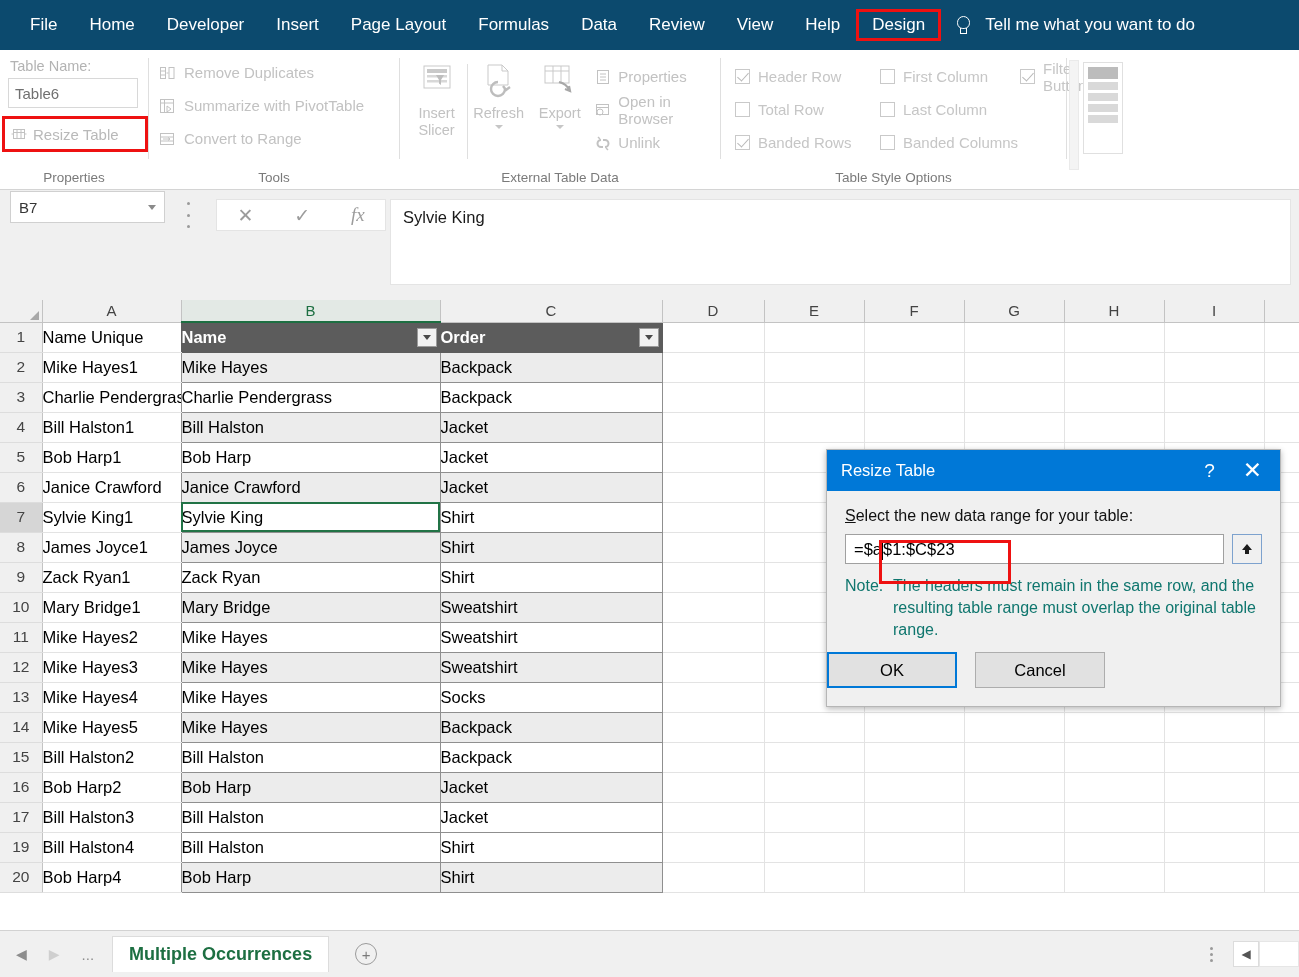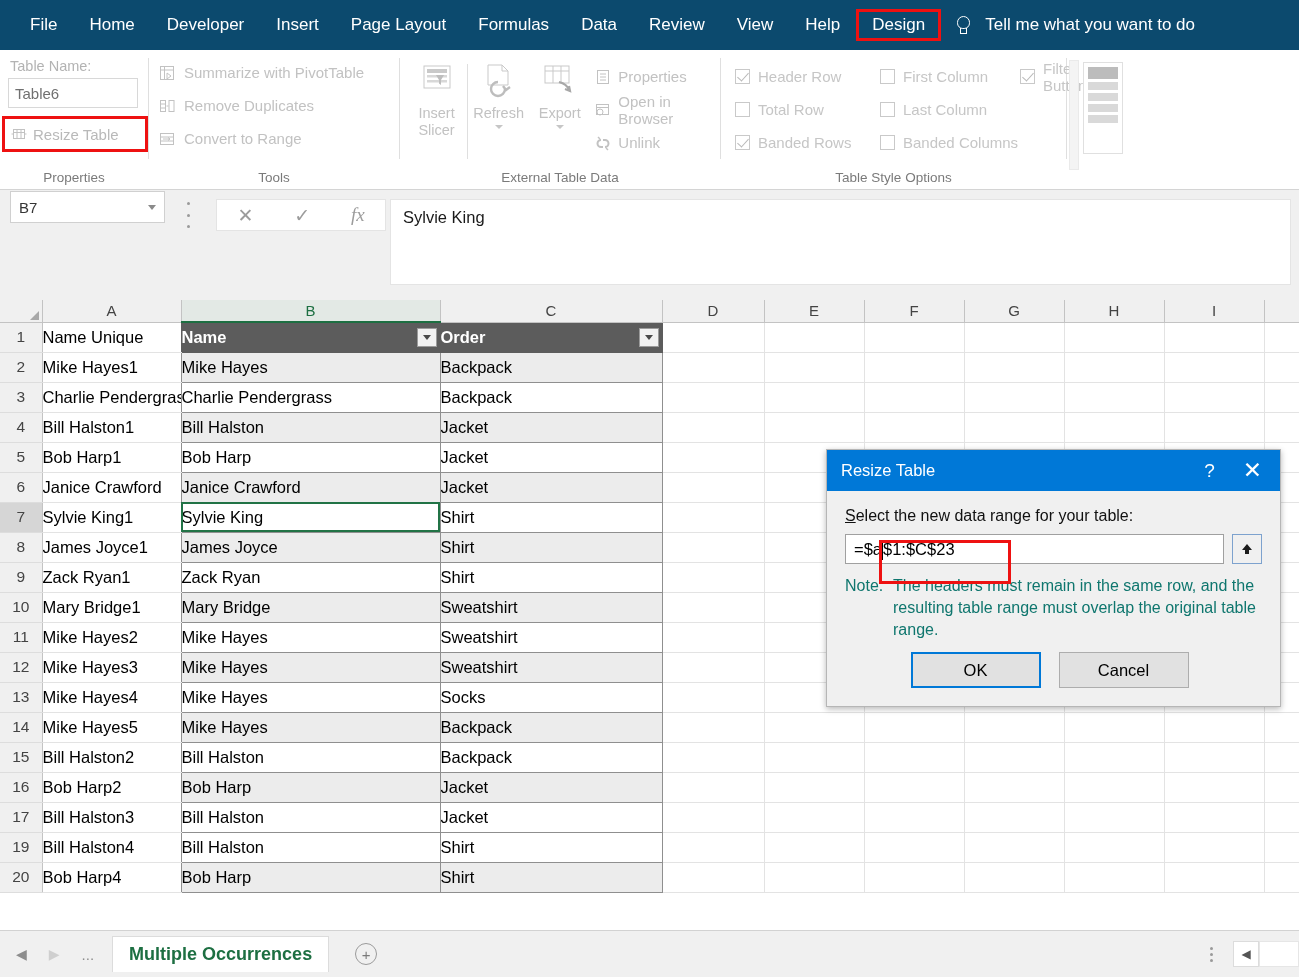--- a/index.html
+++ b/index.html
@@ -256,21 +256,21 @@
   #dlg-collapse {
     width:30px; height:30px; margin-left:8px;
     background:#f0f0f0; border:1px solid #7da2ce;
     display:flex; align-items:center; justify-content:center;
   }
   #dlg-note { display:flex; margin-top:11px; font-size:16px; color:#0f766e; line-height:22px; }
   #dlg-note-label { width:48px; flex:0 0 48px; }
   #dlg-note-text { flex:1; }
   #dlg-buttons {
     position:absolute; left:0; right:8px; bottom:18px;
-    display:flex; justify-content:center; gap:18px; 
+    display:flex; justify-content:flex-start; gap:18px; 
   }
   .dlg-btn {
     width:130px; height:36px; background:#e1e1e1; border:1px solid #adadad;
     font-size:16.5px; color:#000;
     display:flex; align-items:center; justify-content:center;
   }
   .dlg-btn.default { border:2px solid #0078d7; }
 
   
   #statusbar {
@@ -344,39 +344,39 @@
       </div>
     </div>
     <div class="rgroup-label">Properties</div>
   </div>
   <div class="rgroup-sep"></div>
 
   <div class="rgroup" id="grp-tools">
     <div class="tool-row">
       <span class="tool-ico">
         <svg width="18" height="18" viewBox="0 0 18 18">
-          <rect x="1.5" y="2.5" width="13" height="13" fill="none" stroke="#c2c2c2"></rect>
-          <line x1="1.5" y1="6" x2="14.5" y2="6" stroke="#c2c2c2"></line>
-          <line x1="5.5" y1="2.5" x2="5.5" y2="15.5" stroke="#c2c2c2"></line>
-          <path d="M8 9 l4 3 -4 3z" fill="none" stroke="#c2c2c2"></path>
-        </svg>
-      </span>
-      <span>Summarize with PivotTable</span>
-    </div>
-    <div class="tool-row">
-      <span class="tool-ico">
-        <svg width="18" height="18" viewBox="0 0 18 18">
           <rect x="1.5" y="3.5" width="5" height="11" fill="none" stroke="#c2c2c2"></rect>
           <line x1="1.5" y1="7" x2="6.5" y2="7" stroke="#c2c2c2"></line>
           <line x1="1.5" y1="11" x2="6.5" y2="11" stroke="#c2c2c2"></line>
           <rect x="10" y="3.5" width="5" height="11" fill="none" stroke="#c2c2c2"></rect>
           <line x1="7.5" y1="9" x2="9.5" y2="9" stroke="#c2c2c2"></line>
         </svg>
       </span>
       <span>Remove Duplicates</span>
+    </div>
+    <div class="tool-row">
+      <span class="tool-ico">
+        <svg width="18" height="18" viewBox="0 0 18 18">
+          <rect x="1.5" y="2.5" width="13" height="13" fill="none" stroke="#c2c2c2"></rect>
+          <line x1="1.5" y1="6" x2="14.5" y2="6" stroke="#c2c2c2"></line>
+          <line x1="5.5" y1="2.5" x2="5.5" y2="15.5" stroke="#c2c2c2"></line>
+          <path d="M8 9 l4 3 -4 3z" fill="none" stroke="#c2c2c2"></path>
+        </svg>
+      </span>
+      <span>Summarize with PivotTable</span>
     </div>
     <div class="tool-row">
       <span class="tool-ico">
         <svg width="18" height="18" viewBox="0 0 18 18">
           <rect x="1.5" y="3.5" width="13" height="11" fill="none" stroke="#c2c2c2"></rect>
           <line x1="1.5" y1="7" x2="14.5" y2="7" stroke="#c2c2c2"></line>
           <line x1="1.5" y1="11" x2="14.5" y2="11" stroke="#c2c2c2"></line>
           <path d="M4 9 h7 M9 7.5 l2 1.5 -2 1.5" fill="none" stroke="#c2c2c2"></path>
         </svg>
       </span>

